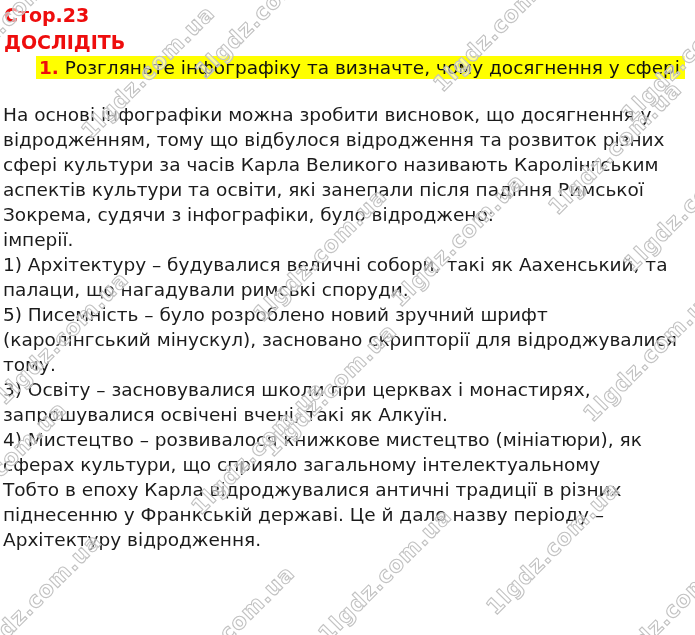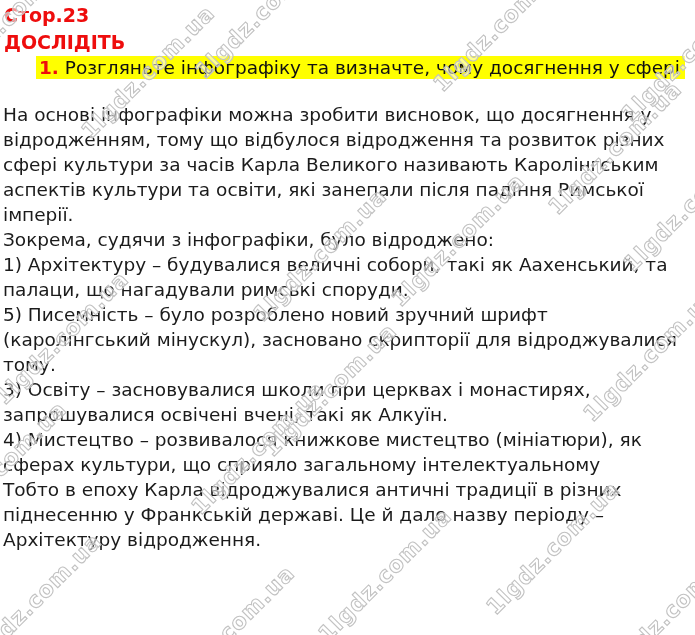--- a/index.html
+++ b/index.html
@@ -110,22 +110,22 @@
       <div class="q-line">
         <span class="hl"><span class="q-num">1.</span>&nbsp;<span>Розгляньте інфографіку та визначте, чому досягнення у сфері</span></span>
       </div>
     </div>
 
     <div class="answer">
       <div class="a-line">На основі інфографіки можна зробити висновок, що досягнення у</div>
       <div class="a-line">відродженням, тому що відбулося відродження та розвиток різних</div>
       <div class="a-line">сфері культури за часів Карла Великого називають Каролінгським</div>
       <div class="a-line">аспектів культури та освіти, які занепали після падіння Римської</div>
+      <div class="a-line">Зокрема, судячи з інфографіки, було відроджено:</div>
       <div class="a-line">імперії.</div>
-      <div class="a-line">Зокрема, судячи з інфографіки, було відроджено:</div>
       <div class="a-line">1) Архітектуру – будувалися величні собори, такі як Аахенський, та</div>
       <div class="a-line">палаци, що нагадували римські споруди.</div>
       <div class="a-line">5) Писемність – було розроблено новий зручний шрифт</div>
       <div class="a-line">(каролінгський мінускул), засновано скрипторії для відроджувалися</div>
       <div class="a-line">тому.</div>
       <div class="a-line">3) Освіту – засновувалися школи при церквах і монастирях,</div>
       <div class="a-line">запрошувалися освічені вчені, такі як Алкуїн.</div>
       <div class="a-line">4) Мистецтво – розвивалося книжкове мистецтво (мініатюри), як</div>
       <div class="a-line">сферах культури, що сприяло загальному інтелектуальному</div>
       <div class="a-line">Тобто в епоху Карла відроджувалися античні традиції в різних</div>

